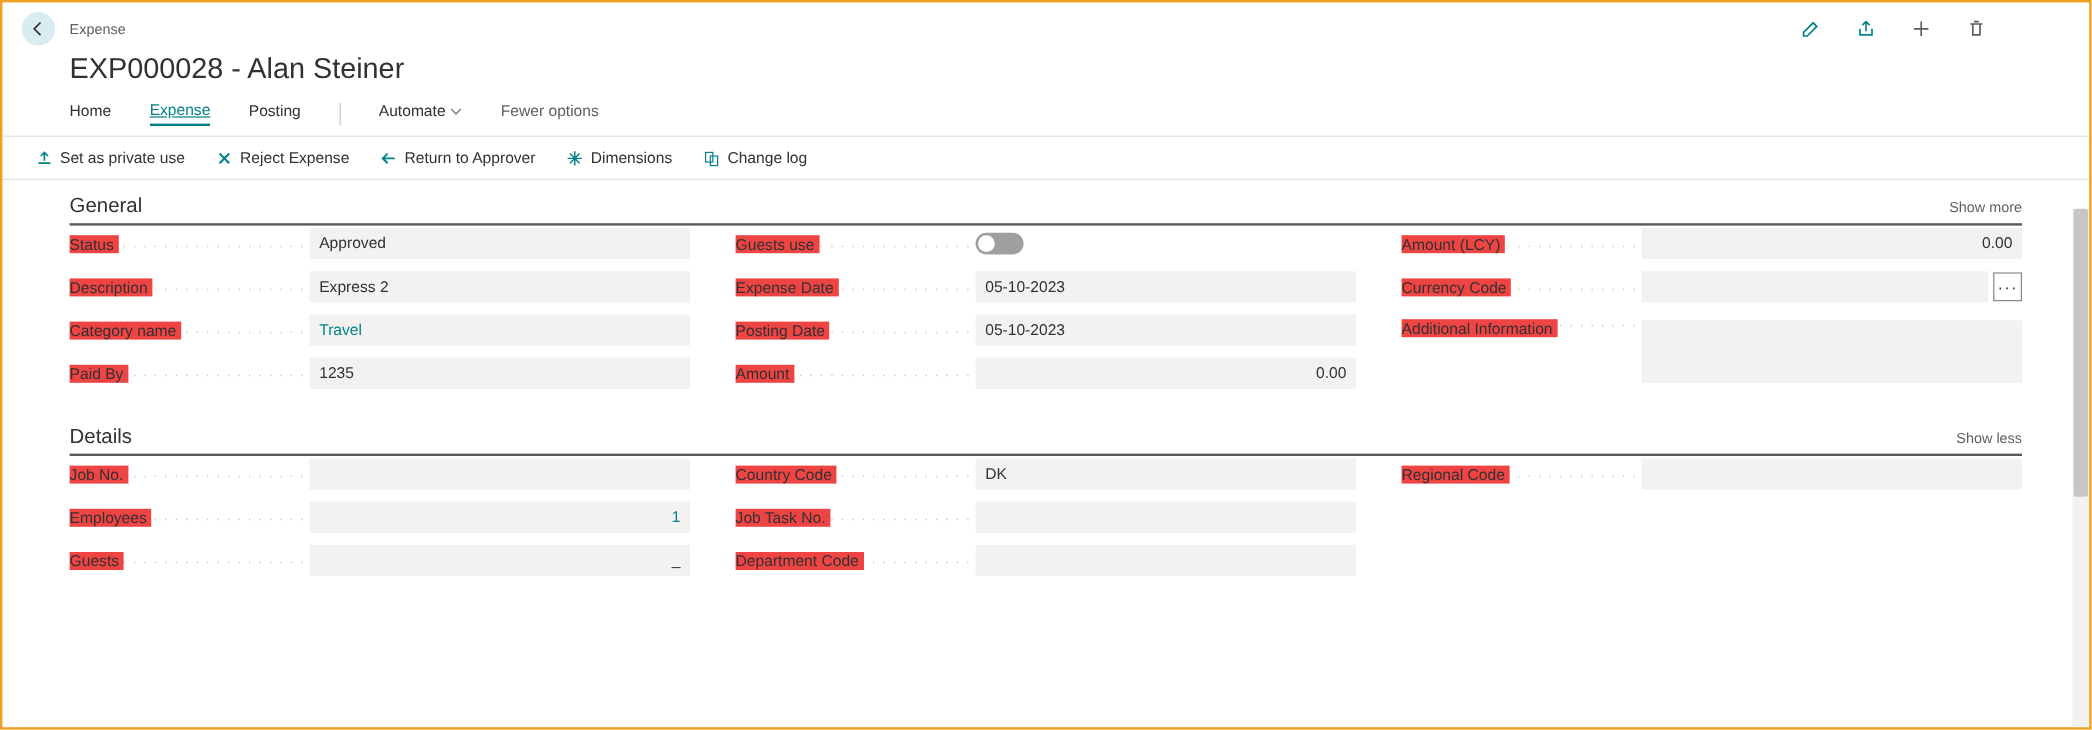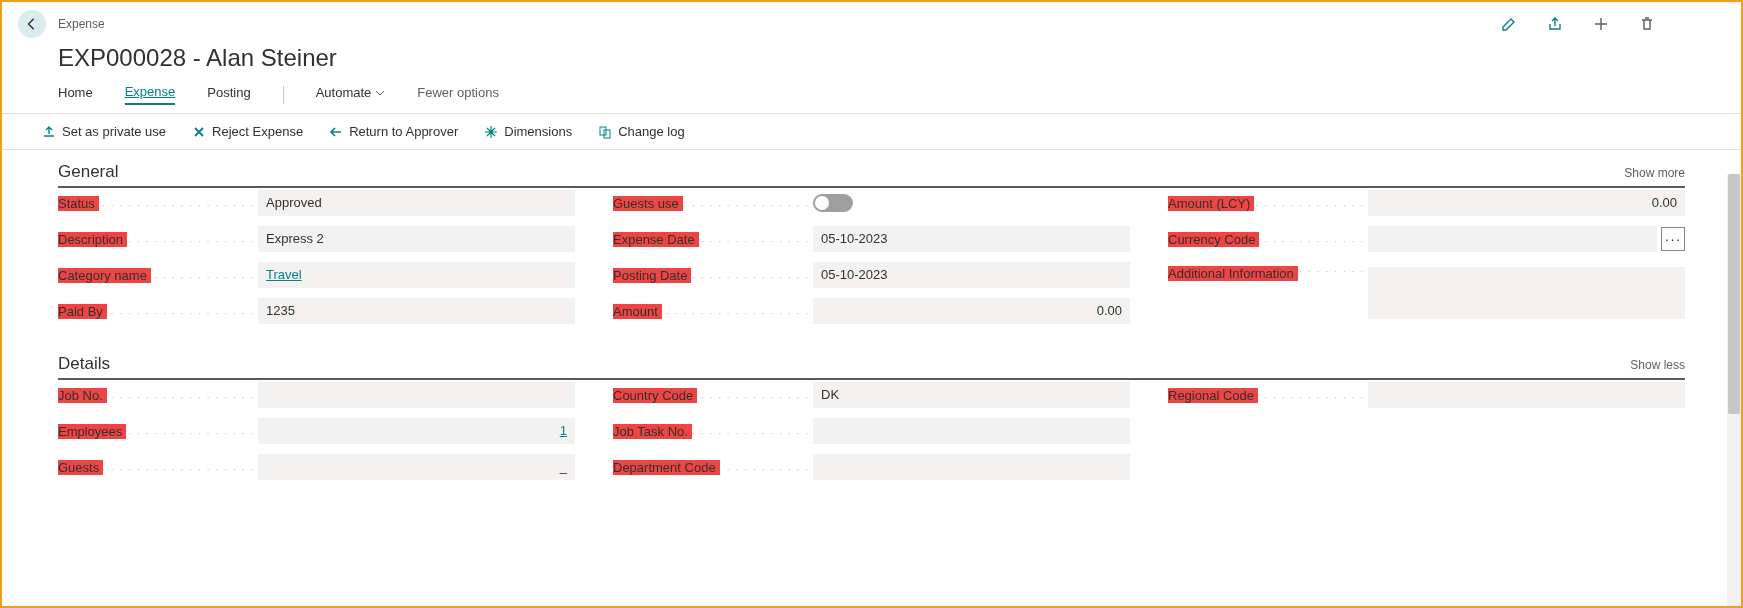--- a/index.html
+++ b/index.html
@@ -65,21 +65,21 @@
     text-decoration: underline;
   }
   .nav-sep { width: 1px; height: 18px; background: #c8c6c4; }
   .nav-dd { display: flex; align-items: center; gap: 4px; }
   .nav-dd svg { width: 10px; height: 10px; fill: #605e5c; }
   .muted { color: #605e5c; }
   .action-row {
     display: flex;
     align-items: center;
     gap: 26px;
-    padding: 10px 40px;
+    padding: 10px 28px;
     border-bottom: 1px solid #e1dfdd;
   }
   .action-item {
     display: flex;
     align-items: center;
     gap: 6px;
     font-size: 13px;
     color: #323130;
     cursor: pointer;
   }
@@ -139,21 +139,21 @@
   .field-input {
     flex: 1;
     background: #f3f2f1;
     height: 26px;
     line-height: 26px;
     padding: 0 8px;
     font-size: 13px;
     color: #323130;
     border: none;
   }
-  .field-input.link { color: #038387; text-decoration: underline; }
+  .field-input.link { color: #038387; }
   .field-input.right { text-align: right; }
   .field-input-wrap { flex: 1; display: flex; gap: 4px; align-items: center; }
   .lookup-btn {
     width: 24px; height: 24px;
     border: 1px solid #8a8886;
     background: #fff;
     display: flex; align-items: center; justify-content: center;
     cursor: pointer;
     font-size: 14px;
     letter-spacing: 1px;

